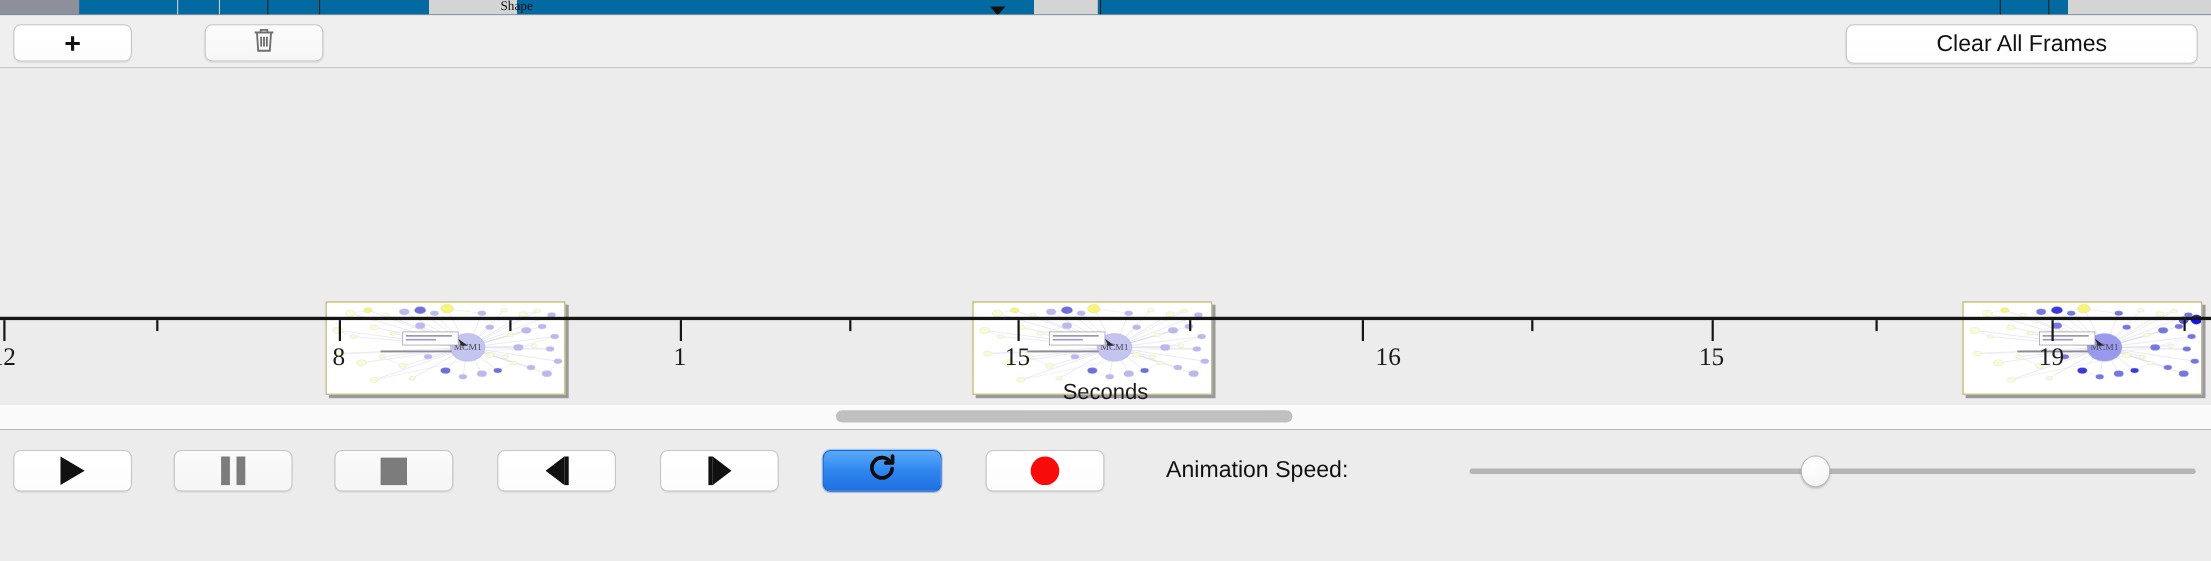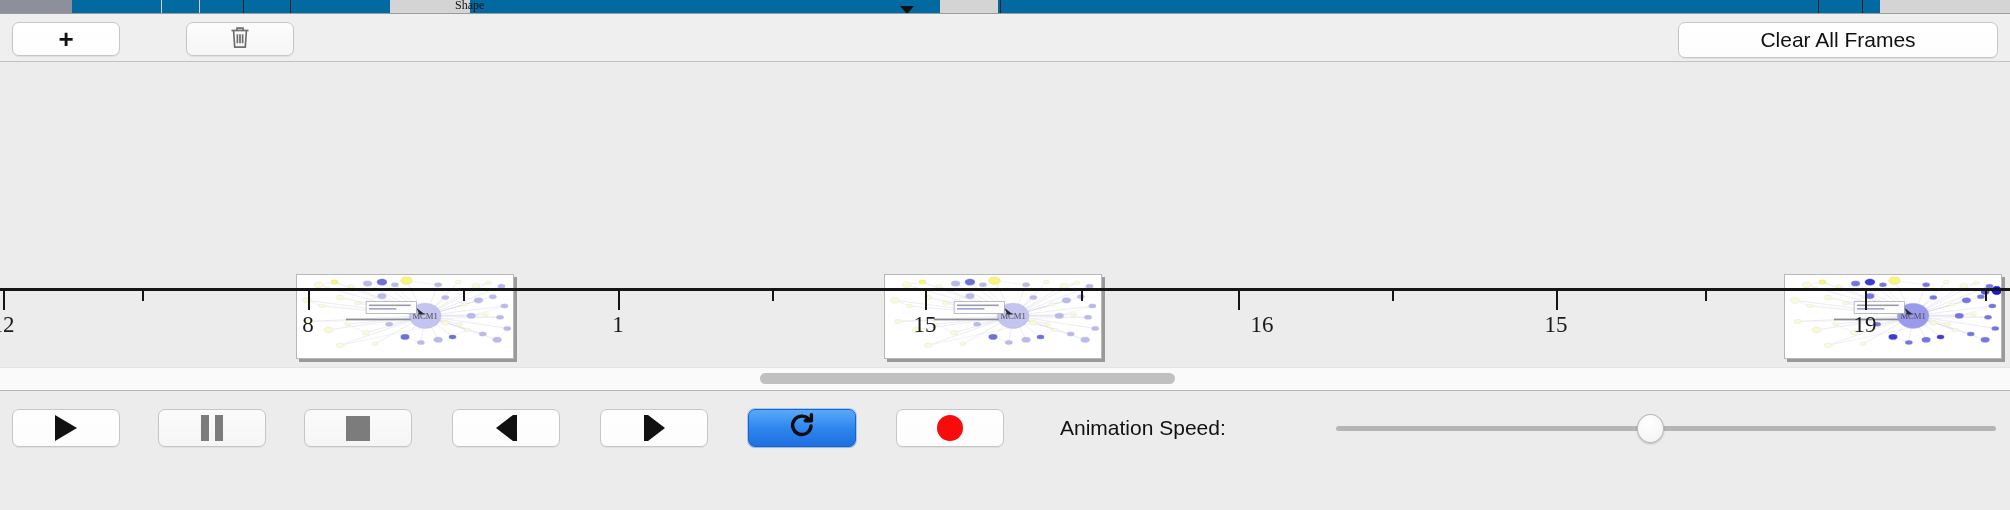--- a/index.html
+++ b/index.html
@@ -555,20 +555,21 @@
         <div class="tick major" style="left: 1865px;"></div>
         <div class="tick-label" style="left: 1865px;">19</div>
         <div class="tick minor" style="left: 142px;"></div>
         <div class="tick minor" style="left: 463px;"></div>
         <div class="tick minor" style="left: 772px;"></div>
         <div class="tick minor" style="left: 1081px;"></div>
         <div class="tick minor" style="left: 1392px;"></div>
         <div class="tick minor" style="left: 1705px;"></div>
         <div class="tick minor" style="left: 1985px;"></div>
       </div>
+    <div id="seconds-label">Seconds</div>
   </div>
 
   <div id="hscroll">
     <div id="hscroll-thumb" style="left: 760px; width: 415px;"></div>
   </div>
 
   <div id="controls">
     <div id="control-buttons">
         <div class="cbtn" style="left: 12px;">
           <span class="ic-play"></span>

